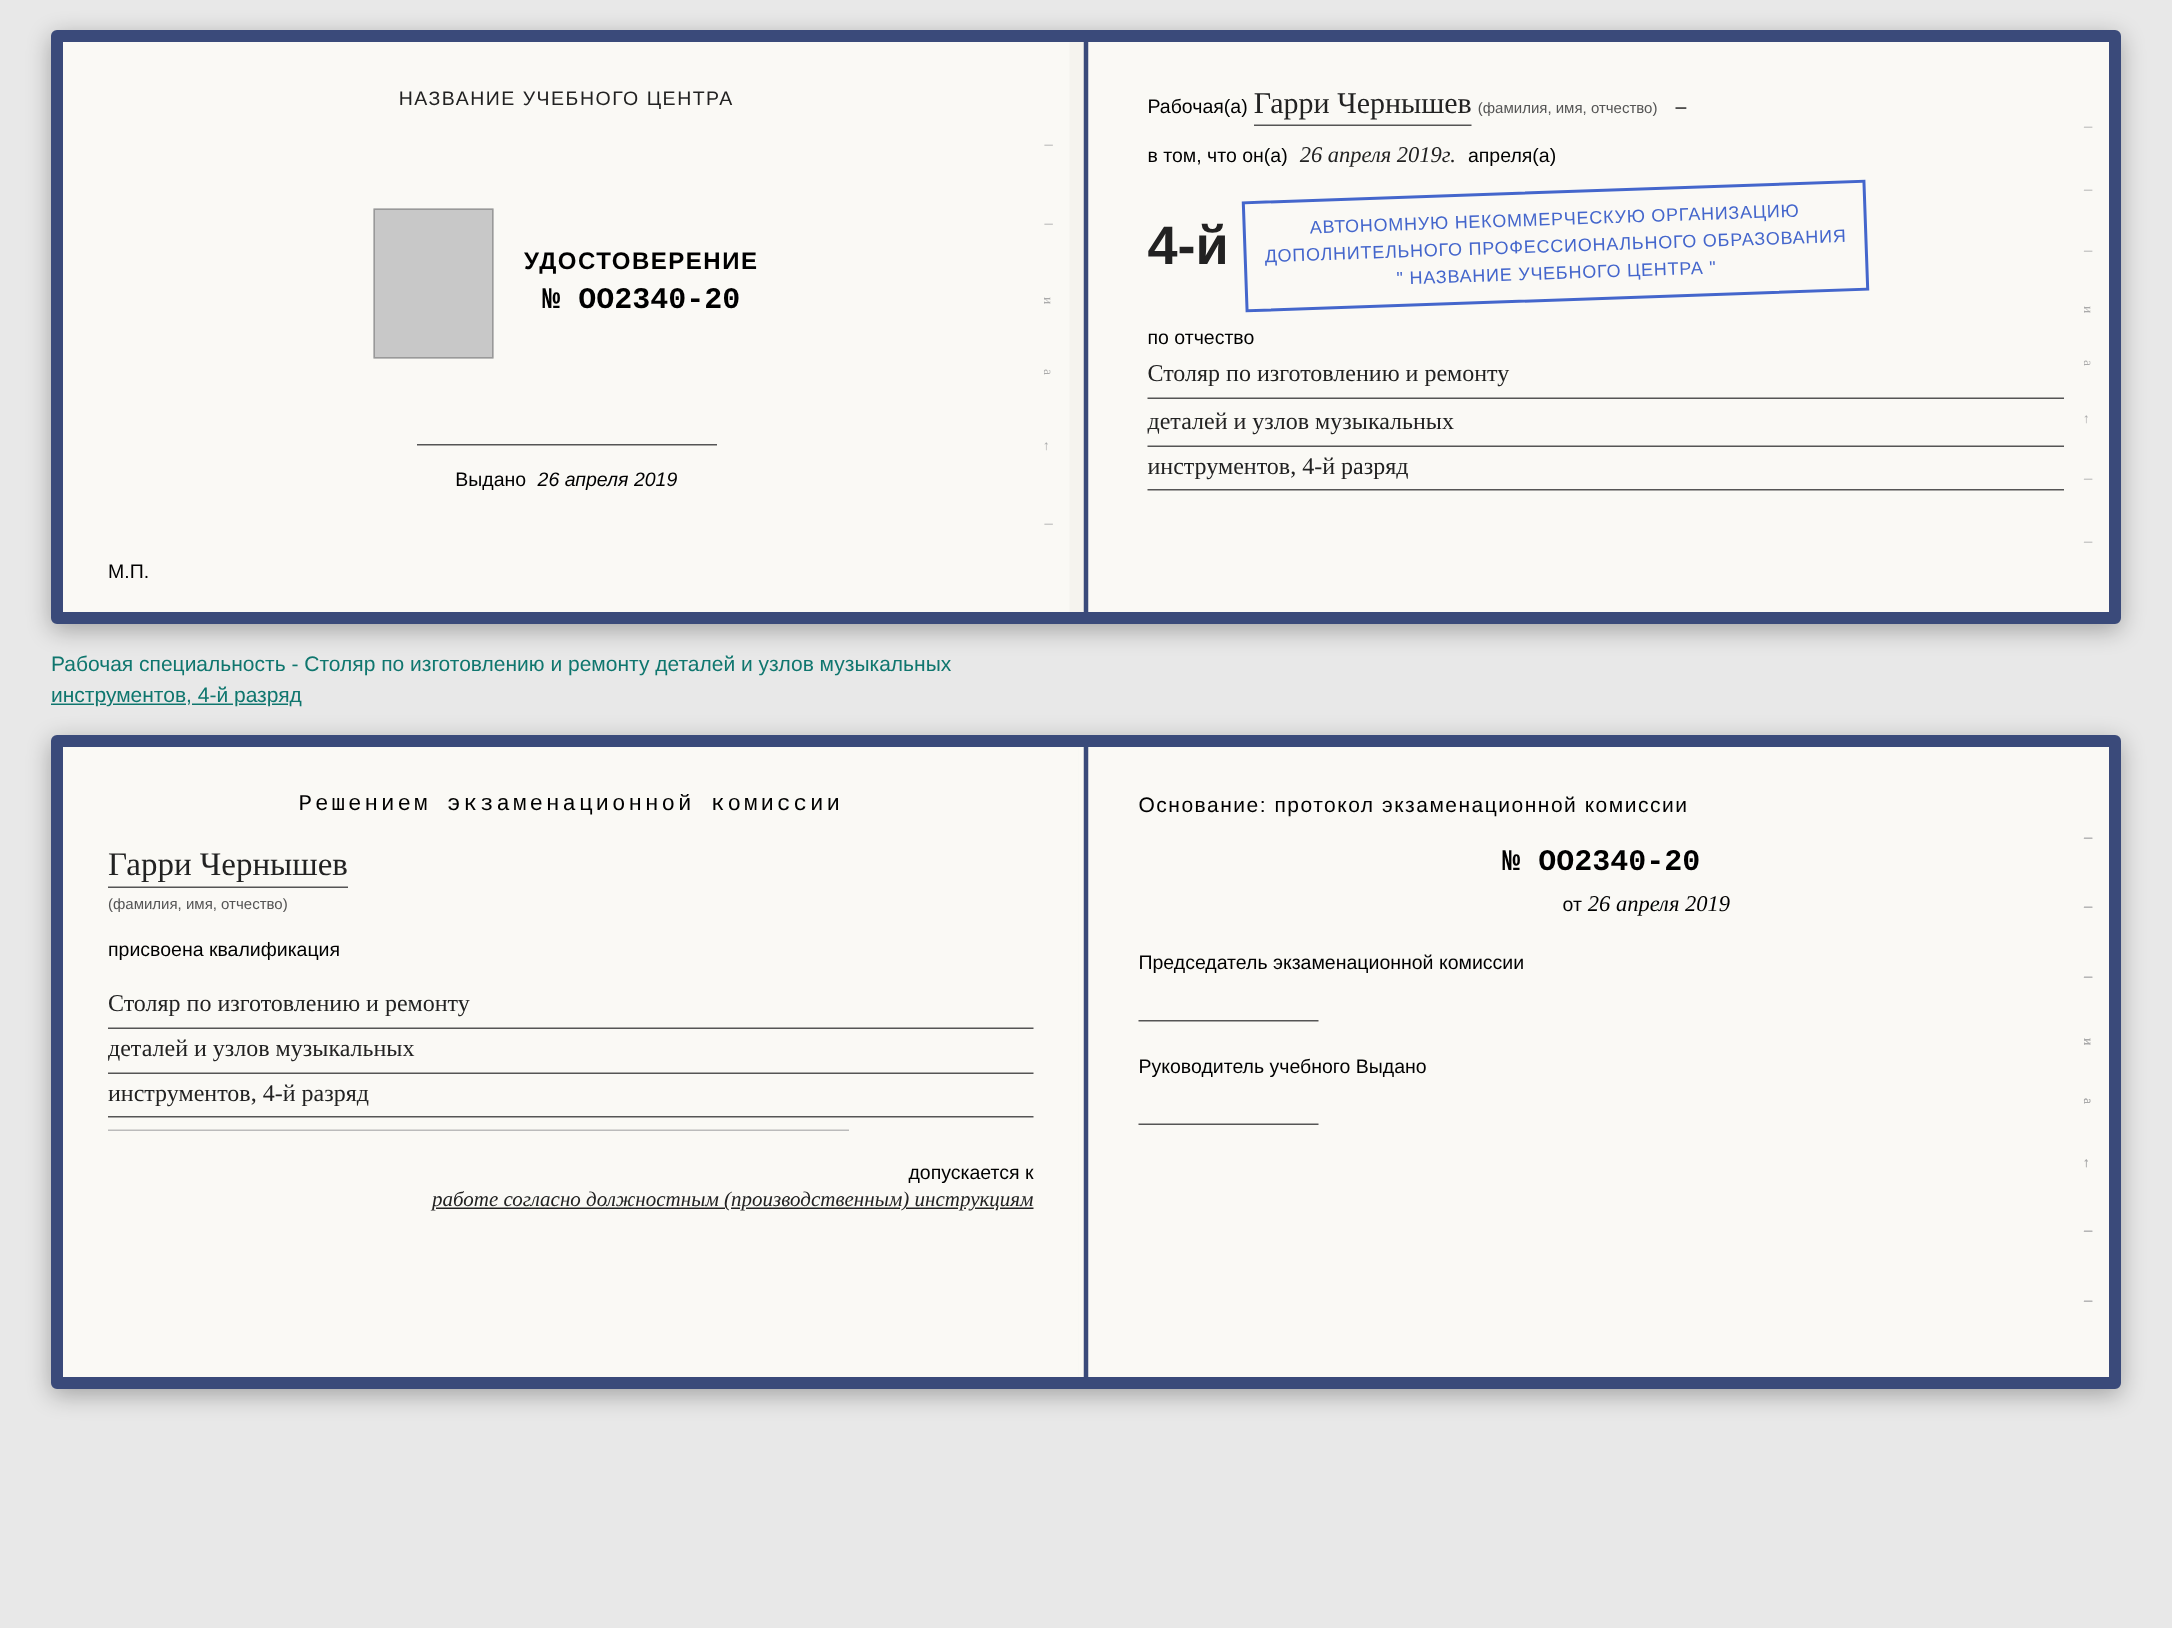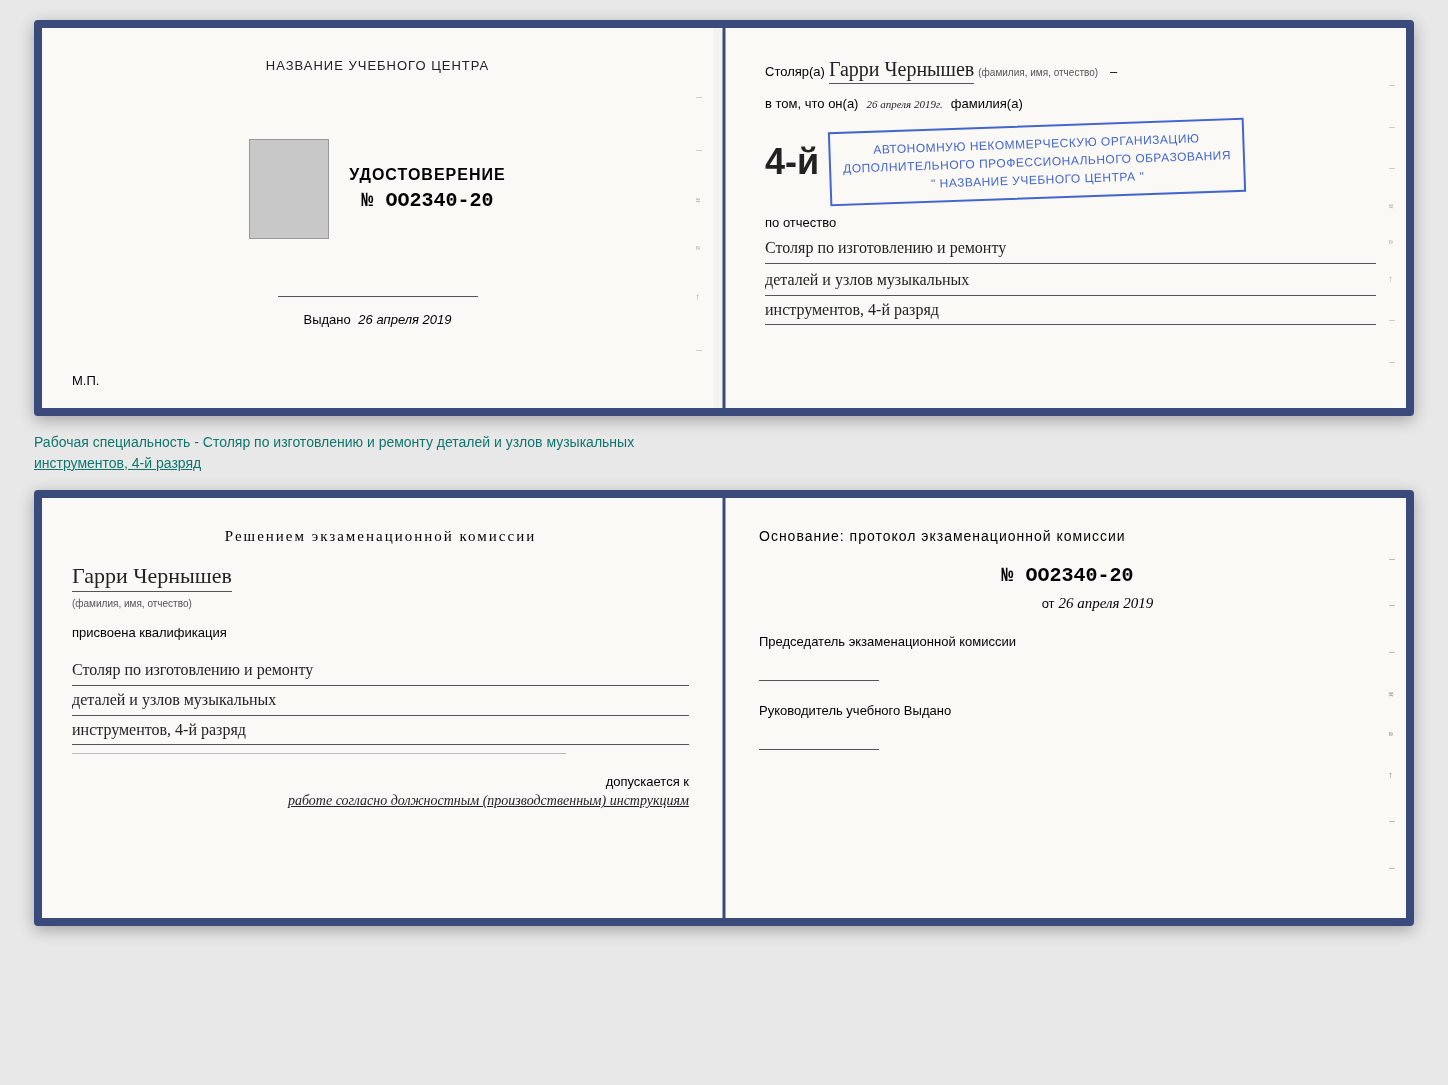--- a/index.html
+++ b/index.html
@@ -154,21 +154,21 @@
       font-size: 13px;
       font-family: Arial, sans-serif;
       margin: 12px 0 8px 0;
       display: flex;
       align-items: baseline;
       gap: 8px;
       flex-wrap: wrap;
     }
 
     .date-handwritten {
-      font-size: 11px;
+      font-size: 15px;
       font-family: 'Segoe Script', cursive, 'Comic Sans MS', cursive;
       font-style: italic;
       color: #222;
     }
 
     .finished-word {
       font-size: 13px;
       font-family: Arial, sans-serif;
     }
 
@@ -263,21 +263,21 @@
       background: #faf9f5;
       min-height: 420px;
     }
 
     .bottom-right {
       padding-left: 40px;
     }
 
     .decision-title {
       font-size: 15px;
-      font-family: Liberation Serif, serif;
+      font-family: Liberation Mono, monospace;
       text-align: center;
       letter-spacing: 2px;
       margin-bottom: 18px;
       text-transform: none;
     }
 
     .name-handwritten-large {
       font-size: 22px;
       font-family: 'Segoe Script', cursive, 'Comic Sans MS', cursive;
       color: #222;
@@ -439,30 +439,30 @@
       <span class="deco-letter">и</span>
       <span class="deco-letter">а</span>
       <span class="deco-letter">←</span>
       <span class="deco-dash">–</span>
     </div>
   </div>
 
   <div class="page-right">
 
     <div class="recipient-line">
-      <span>Столяр(а)</span>
+      <span>Рабочая(а)</span>
       <span class="recipient-name">Гарри Чернышев</span>
       <span class="small-sub">(фамилия, имя, отчество)</span>
       <span style="margin-left:8px;">–</span>
     </div>
 
     <div class="vtom-line">
       <span>в том, что он(а)</span>
       <span class="date-handwritten">26 апреля 2019г.</span>
-      <span class="finished-word">фамилия(а)</span>
+      <span class="finished-word">апреля(а)</span>
     </div>
 
     <div style="display:flex; align-items:center; gap:10px; flex-wrap:wrap; margin-bottom: 6px;">
       <span class="grade-badge">4-й</span>
 
       <div class="stamp-box">
         <div>АВТОНОМНУЮ НЕКОММЕРЧЕСКУЮ ОРГАНИЗАЦИЮ</div>
         <div>ДОПОЛНИТЕЛЬНОГО ПРОФЕССИОНАЛЬНОГО ОБРАЗОВАНИЯ</div>
         <div>" НАЗВАНИЕ УЧЕБНОГО ЦЕНТРА "</div>
       </div>

